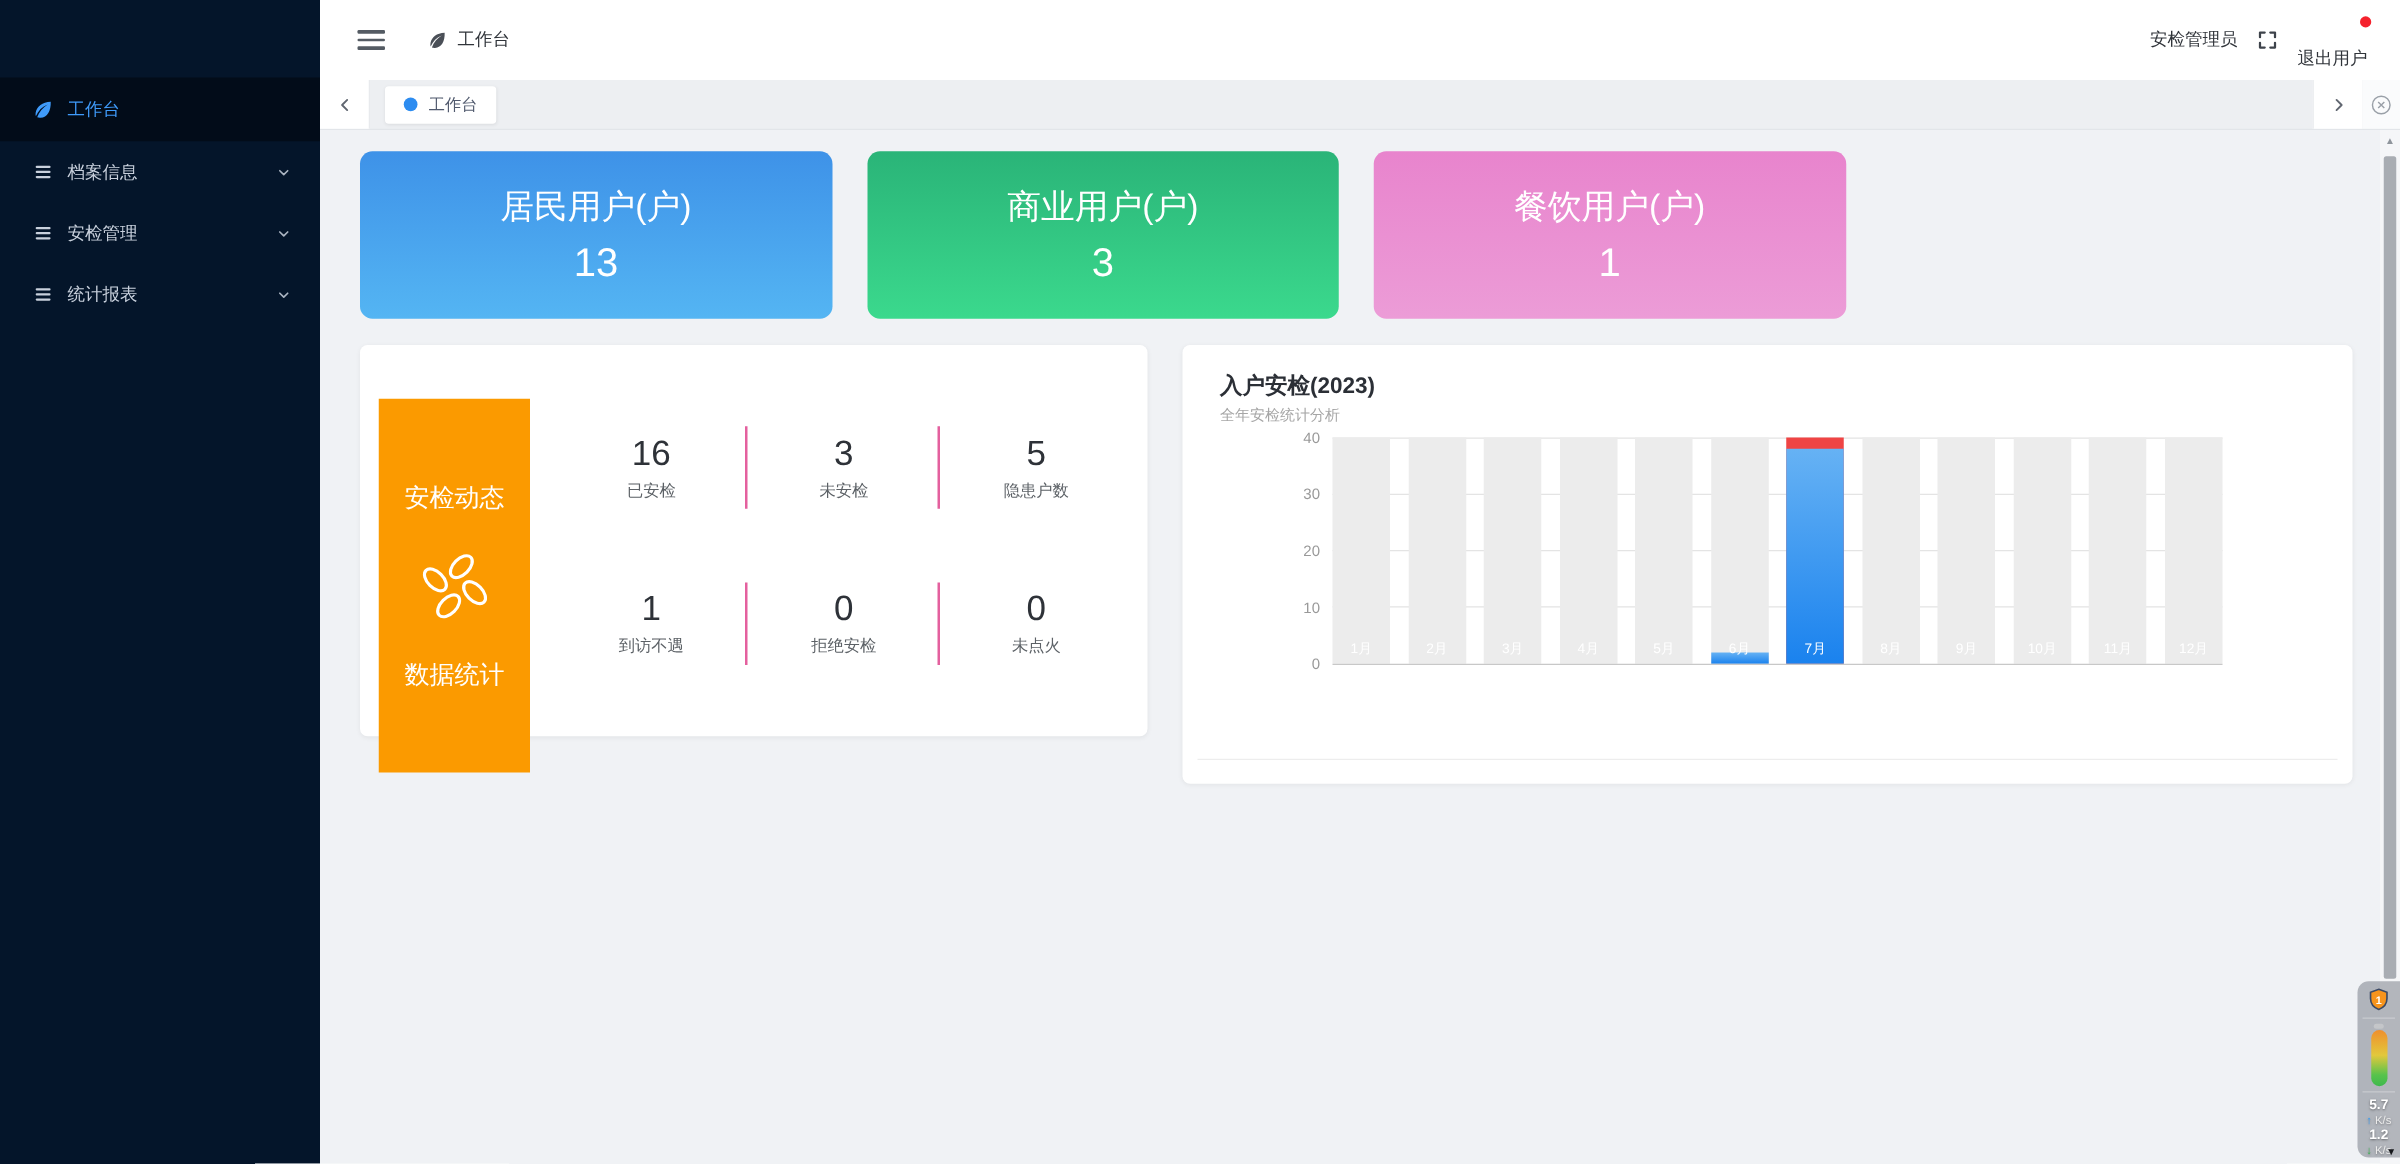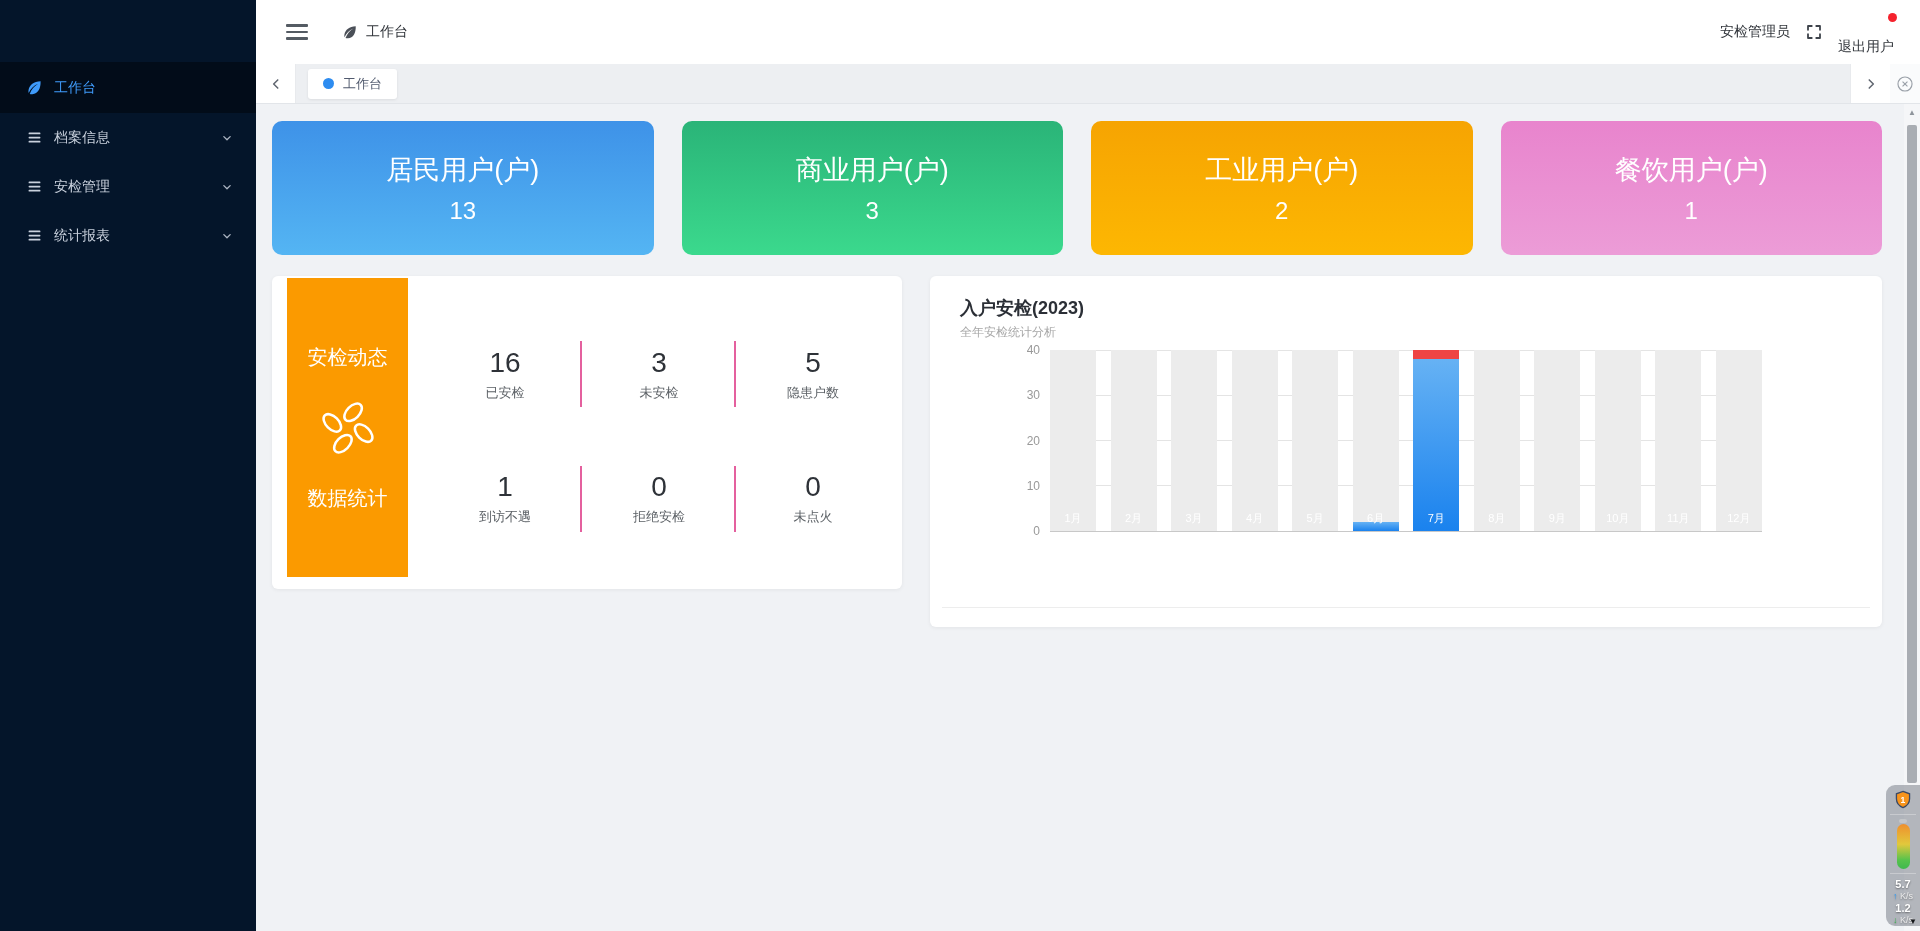--- a/index.html
+++ b/index.html
@@ -40,27 +40,27 @@
   .tab-arrow svg { width:14px; height:14px; }
   .tabs-strip { display:flex; align-items:center; padding-left:12px; }
   .tab { height:30px; background:#fff; border-radius:3px; display:flex; align-items:center;
          padding:0 15px; font-size:13px; color:#515a6e; box-shadow:0 1px 3px rgba(0,0,0,.08); cursor:pointer; }
   .tab-dot { width:11px; height:11px; border-radius:50%; background:#2d8cf0; margin-right:9px; }
   .tab-close-area { width:30px; background:#fafbfc; display:flex; align-items:center; justify-content:center;
                     color:#9aa0a8; cursor:pointer; }
   .tab-close-area svg { width:18px; height:18px; }
 
   
-  .content { position:absolute; top:104px; left:0; right:16px; bottom:0; padding:17px 22px 0 16px; overflow:hidden; }
+  .content { position:absolute; top:104px; left:0; right:16px; bottom:0; padding:17px 22px 0 32px; overflow:hidden; }
 
   .cards { display:grid; grid-template-columns:repeat(4,1fr); gap:28px; height:134px; }
   .card { border-radius:10px; color:#fff; display:flex; flex-direction:column; align-items:center;
           justify-content:center; gap:9px; }
   .card .c-label { font-size:27px; }
-  .card .c-value { font-size:24px; }
+  .card .c-value { font-size:32px; }
 
   .panels { display:flex; align-items:flex-start; margin-top:21px; }
 
   .stats-card { position:relative; width:630px; height:313px; background:#fff; border-radius:6px;
                 box-shadow:0 1px 4px rgba(0,0,0,.06); }
   .banner { position:absolute; left:15px; top:2px; width:121px; height:299px; color:#fff;
             display:flex; flex-direction:column; align-items:center; justify-content:center; gap:26px; font-size:20px; }
   .banner svg { width:62px; height:62px; }
   .stats-grid { position:absolute; left:156px; right:12px; top:36px; bottom:28px;
                 display:grid; grid-template-columns:1fr 1fr 1fr; grid-template-rows:1fr 1fr; }
@@ -218,34 +218,30 @@
 
       <div class="cards" id="cards">
           <div class="card" style="background: linear-gradient(rgb(62, 146, 232), rgb(84, 181, 243));">
             <div class="c-label">居民用户(户)</div>
             <div class="c-value">13</div>
           </div>
           <div class="card" style="background: linear-gradient(rgb(42, 180, 120), rgb(59, 217, 141));">
             <div class="c-label">商业用户(户)</div>
             <div class="c-value">3</div>
           </div>
-          <div class="card" style="background: linear-gradient(rgb(246, 164, 2), rgb(253, 183, 2));">
-            <div class="c-label">工业用户(户)</div>
-            <div class="c-value">2</div>
-          </div>
           <div class="card" style="background: linear-gradient(rgb(232, 132, 205), rgb(236, 156, 215));">
             <div class="c-label">餐饮用户(户)</div>
             <div class="c-value">1</div>
           </div>
         </div>
 
       <div class="panels">
 
         <div class="stats-card">
-          <div class="banner" id="stats-banner" style="background: rgb(251, 154, 0);">
+          <div class="banner" id="stats-banner" style="background: rgb(251, 154, 0); margin-top: 41px;">
             <div>安检动态</div>
             <svg viewBox="0 0 64 64" fill="none" stroke="#fff" stroke-width="2.6">
               <g transform="rotate(18 32 32)">
                 <g transform="rotate(0 32 32)">
                     <ellipse cx="32" cy="15" rx="6.5" ry="11" transform="rotate(27 32 15)"></ellipse>
                   </g>
                 <g transform="rotate(90 32 32)">
                     <ellipse cx="32" cy="15" rx="6.5" ry="11" transform="rotate(27 32 15)"></ellipse>
                   </g>
                 <g transform="rotate(180 32 32)">

